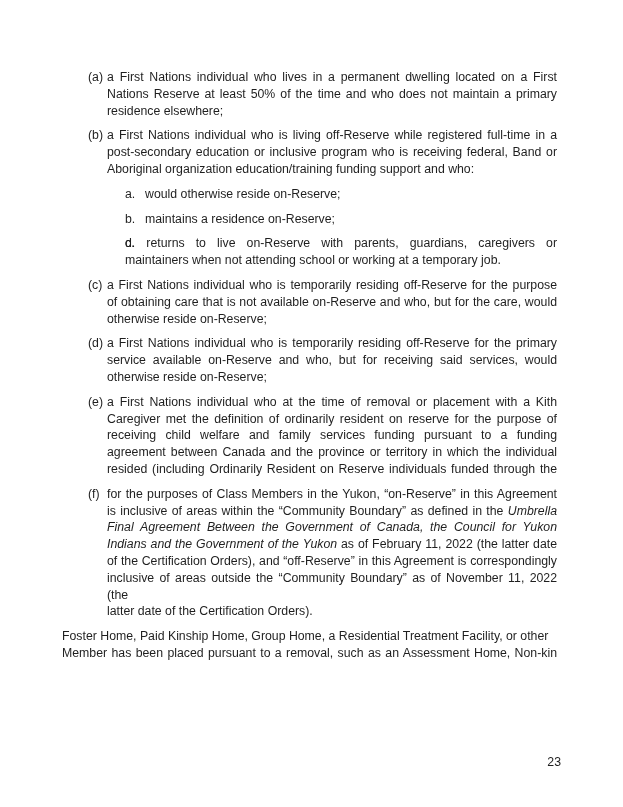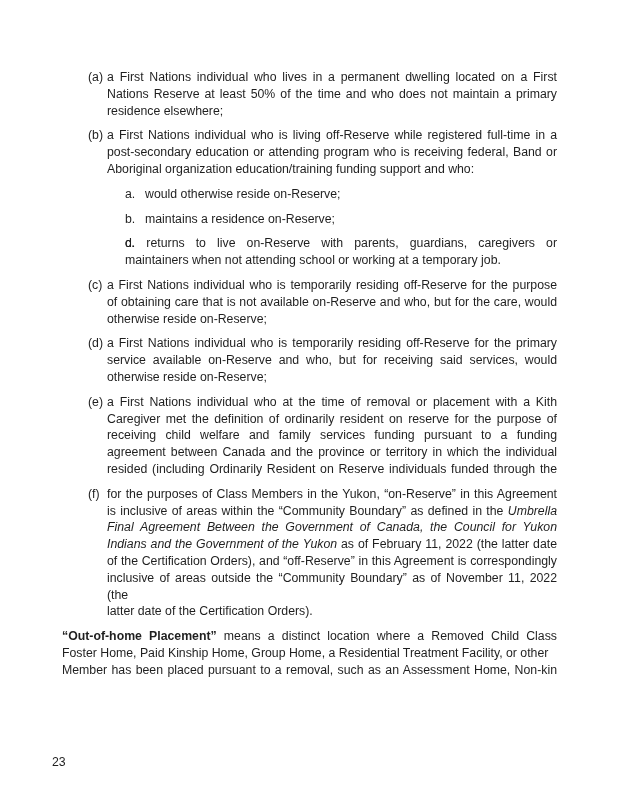--- a/index.html
+++ b/index.html
@@ -27,40 +27,40 @@
   .subitem > .label { position: absolute; left: 63px; top: 0; }
   .subflow { padding-left: 63px; }
   .paragraph { }
   .line { text-align: justify; text-align-last: justify; }
   .line.last { text-align-last: left; }
   .bold { font-weight: 700; }
   .italic { font-style: italic; }
   .page-number {
     position: absolute;
     top: 754px;
-    left: 52px;
+    left: 66px;
     width: 495px;
-    text-align: left;
+    text-align: right;
   }
 </style>
 </head>
 <body>
 
 <div class="page">
   <main class="content">
       <div class="block item">
         <span class="label">(a)</span>
         <div class="line"><span>a First Nations individual who lives in a permanent dwelling located on a First</span></div>
         <div class="line"><span>Nations Reserve at least 50% of the time and who does not maintain a primary</span></div>
         <div class="line last"><span>residence elsewhere;</span></div>
       </div>
       <div class="block item">
         <span class="label">(b)</span>
         <div class="line"><span>a First Nations individual who is living off-Reserve while registered full-time in a</span></div>
-        <div class="line"><span>post-secondary education or attending program who is receiving federal, Band or</span></div>
+        <div class="line"><span>post-secondary education or inclusive program who is receiving federal, Band or</span></div>
         <div class="line last"><span>Aboriginal organization education/training funding support and who:</span></div>
       </div>
       <div class="block subitem">
         <span class="label">a.</span>
         <div class="line last"><span>would otherwise reside on-Reserve;</span></div>
       </div>
       <div class="block subitem">
         <span class="label">b.</span>
         <div class="line last"><span>maintains a residence on-Reserve;</span></div>
       </div>
@@ -95,19 +95,18 @@
         <span class="label">(f)</span>
         <div class="line"><span>for the purposes of Class Members in the Yukon, “on-Reserve” in this Agreement</span></div>
         <div class="line"><span>is inclusive of areas within the “Community Boundary” as defined in the </span><span class="italic">Umbrella</span></div>
         <div class="line"><span class="italic">Final Agreement Between the Government of Canada, the Council for Yukon</span></div>
         <div class="line"><span class="italic">Indians and the Government of the Yukon</span><span> as of February 11, 2022 (the latter date</span></div>
         <div class="line"><span>of the Certification Orders), and “off-Reserve” in this Agreement is correspondingly</span></div>
         <div class="line"><span>inclusive of areas outside the “Community Boundary” as of November 11, 2022 (the</span></div>
         <div class="line last"><span>latter date of the Certification Orders).</span></div>
       </div>
       <div class="block paragraph">
-        <div class="line"><span class="bold">“Out-of-home Placement”</span><span> means a distinct location where a Removed Child Class</span></div>
         <div class="line last"><span>Foster Home, Paid Kinship Home, Group Home, a Residential Treatment Facility, or other</span></div>
         <div class="line"><span>Member has been placed pursuant to a removal, such as an Assessment Home, Non-kin</span></div>
       </div>
     </main>
   <div class="page-number">23</div>
 </div>
 
 </body></html>

